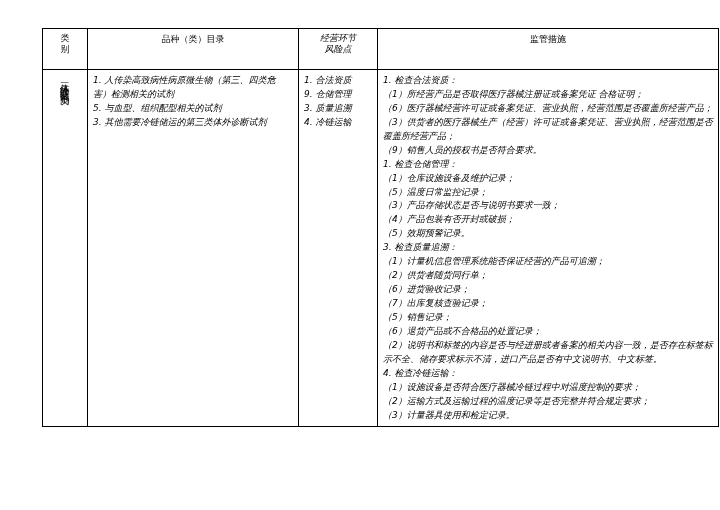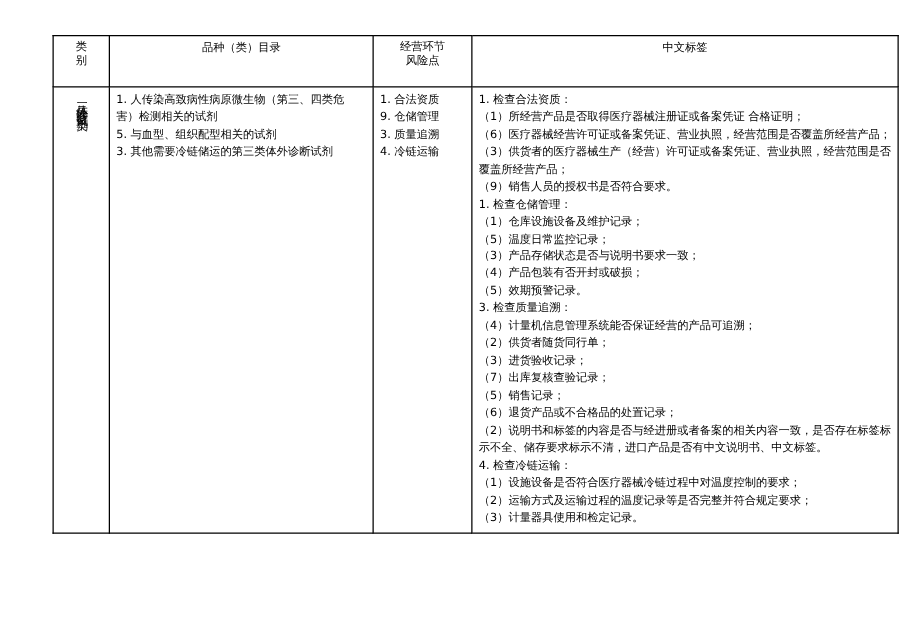--- a/index.html
+++ b/index.html
@@ -36,21 +36,21 @@
   }
   thead th {
     text-align: center;
     vertical-align: middle;
     font-size: 10px;
     padding: 6px 4px;
     height: 32px;
   }
   .col-cat { width: 34px; }
   .col-list { width: 200px; }
-  .col-risk { width: 68px; }
+  .col-risk { width: 68px; font-style: italic; }
   .col-meas { width: 330px; }
 
   .cat-cell {
     text-align: center;
     vertical-align: middle;
     padding: 0;
   }
   .vertical-text {
     writing-mode: vertical-rl;
     text-orientation: upright;
@@ -62,20 +62,21 @@
   }
   .cell-lines {
     margin: 0;
     padding: 0;
     list-style: none;
   }
   .cell-lines li {
     white-space: normal;
     margin: 0;
     padding: 0;
+    font-style: italic;
   }
   .risk-cell .cell-lines li,
   .list-cell .cell-lines li {
     line-height: 1.55;
   }
   .meas-cell .cell-lines li {
     line-height: 1.55;
   }
   .hdr-two-line {
     display: block;
@@ -91,21 +92,21 @@
       <tr>
         <th class="col-cat">
           <span class="hdr-two-line">类</span>
           <span class="hdr-two-line">别</span>
         </th>
         <th class="col-list">品种（类）目录</th>
         <th class="col-risk">
           <span class="hdr-two-line">经营环节</span>
           <span class="hdr-two-line">风险点</span>
         </th>
-        <th class="col-meas">中文标签</th>
+        <th class="col-meas">监管措施</th>
       </tr>
     </thead>
     <tbody>
       <tr>
         <td class="cat-cell">
           <div class="vertical-text">三体外诊断试剂类</div>
         </td>
         <td class="list-cell">
           <ul class="cell-lines">
             <li>1. 人传染高致病性病原微生物（第三、四类危害）检测相关的试剂</li>
@@ -128,23 +129,23 @@
             <li>（6）医疗器械经营许可证或备案凭证、营业执照，经营范围是否覆盖所经营产品；</li>
             <li>（3）供货者的医疗器械生产（经营）许可证或备案凭证、营业执照，经营范围是否覆盖所经营产品；</li>
             <li>（9）销售人员的授权书是否符合要求。</li>
             <li>1. 检查仓储管理：</li>
             <li>（1）仓库设施设备及维护记录；</li>
             <li>（5）温度日常监控记录；</li>
             <li>（3）产品存储状态是否与说明书要求一致；</li>
             <li>（4）产品包装有否开封或破损；</li>
             <li>（5）效期预警记录。</li>
             <li>3. 检查质量追溯：</li>
-            <li>（4）计量机信息管理系统能否保证经营的产品可追溯；</li>
+            <li>（1）计量机信息管理系统能否保证经营的产品可追溯；</li>
             <li>（2）供货者随货同行单；</li>
-            <li>（3）进货验收记录；</li>
+            <li>（6）进货验收记录；</li>
             <li>（7）出库复核查验记录；</li>
             <li>（5）销售记录；</li>
             <li>（6）退货产品或不合格品的处置记录；</li>
             <li>（2）说明书和标签的内容是否与经进册或者备案的相关内容一致，是否存在标签标示不全、储存要求标示不清，进口产品是否有中文说明书、中文标签。</li>
             <li>4. 检查冷链运输：</li>
             <li>（1）设施设备是否符合医疗器械冷链过程中对温度控制的要求；</li>
             <li>（2）运输方式及运输过程的温度记录等是否完整并符合规定要求；</li>
             <li>（3）计量器具使用和检定记录。</li>
           </ul>
         </td>

